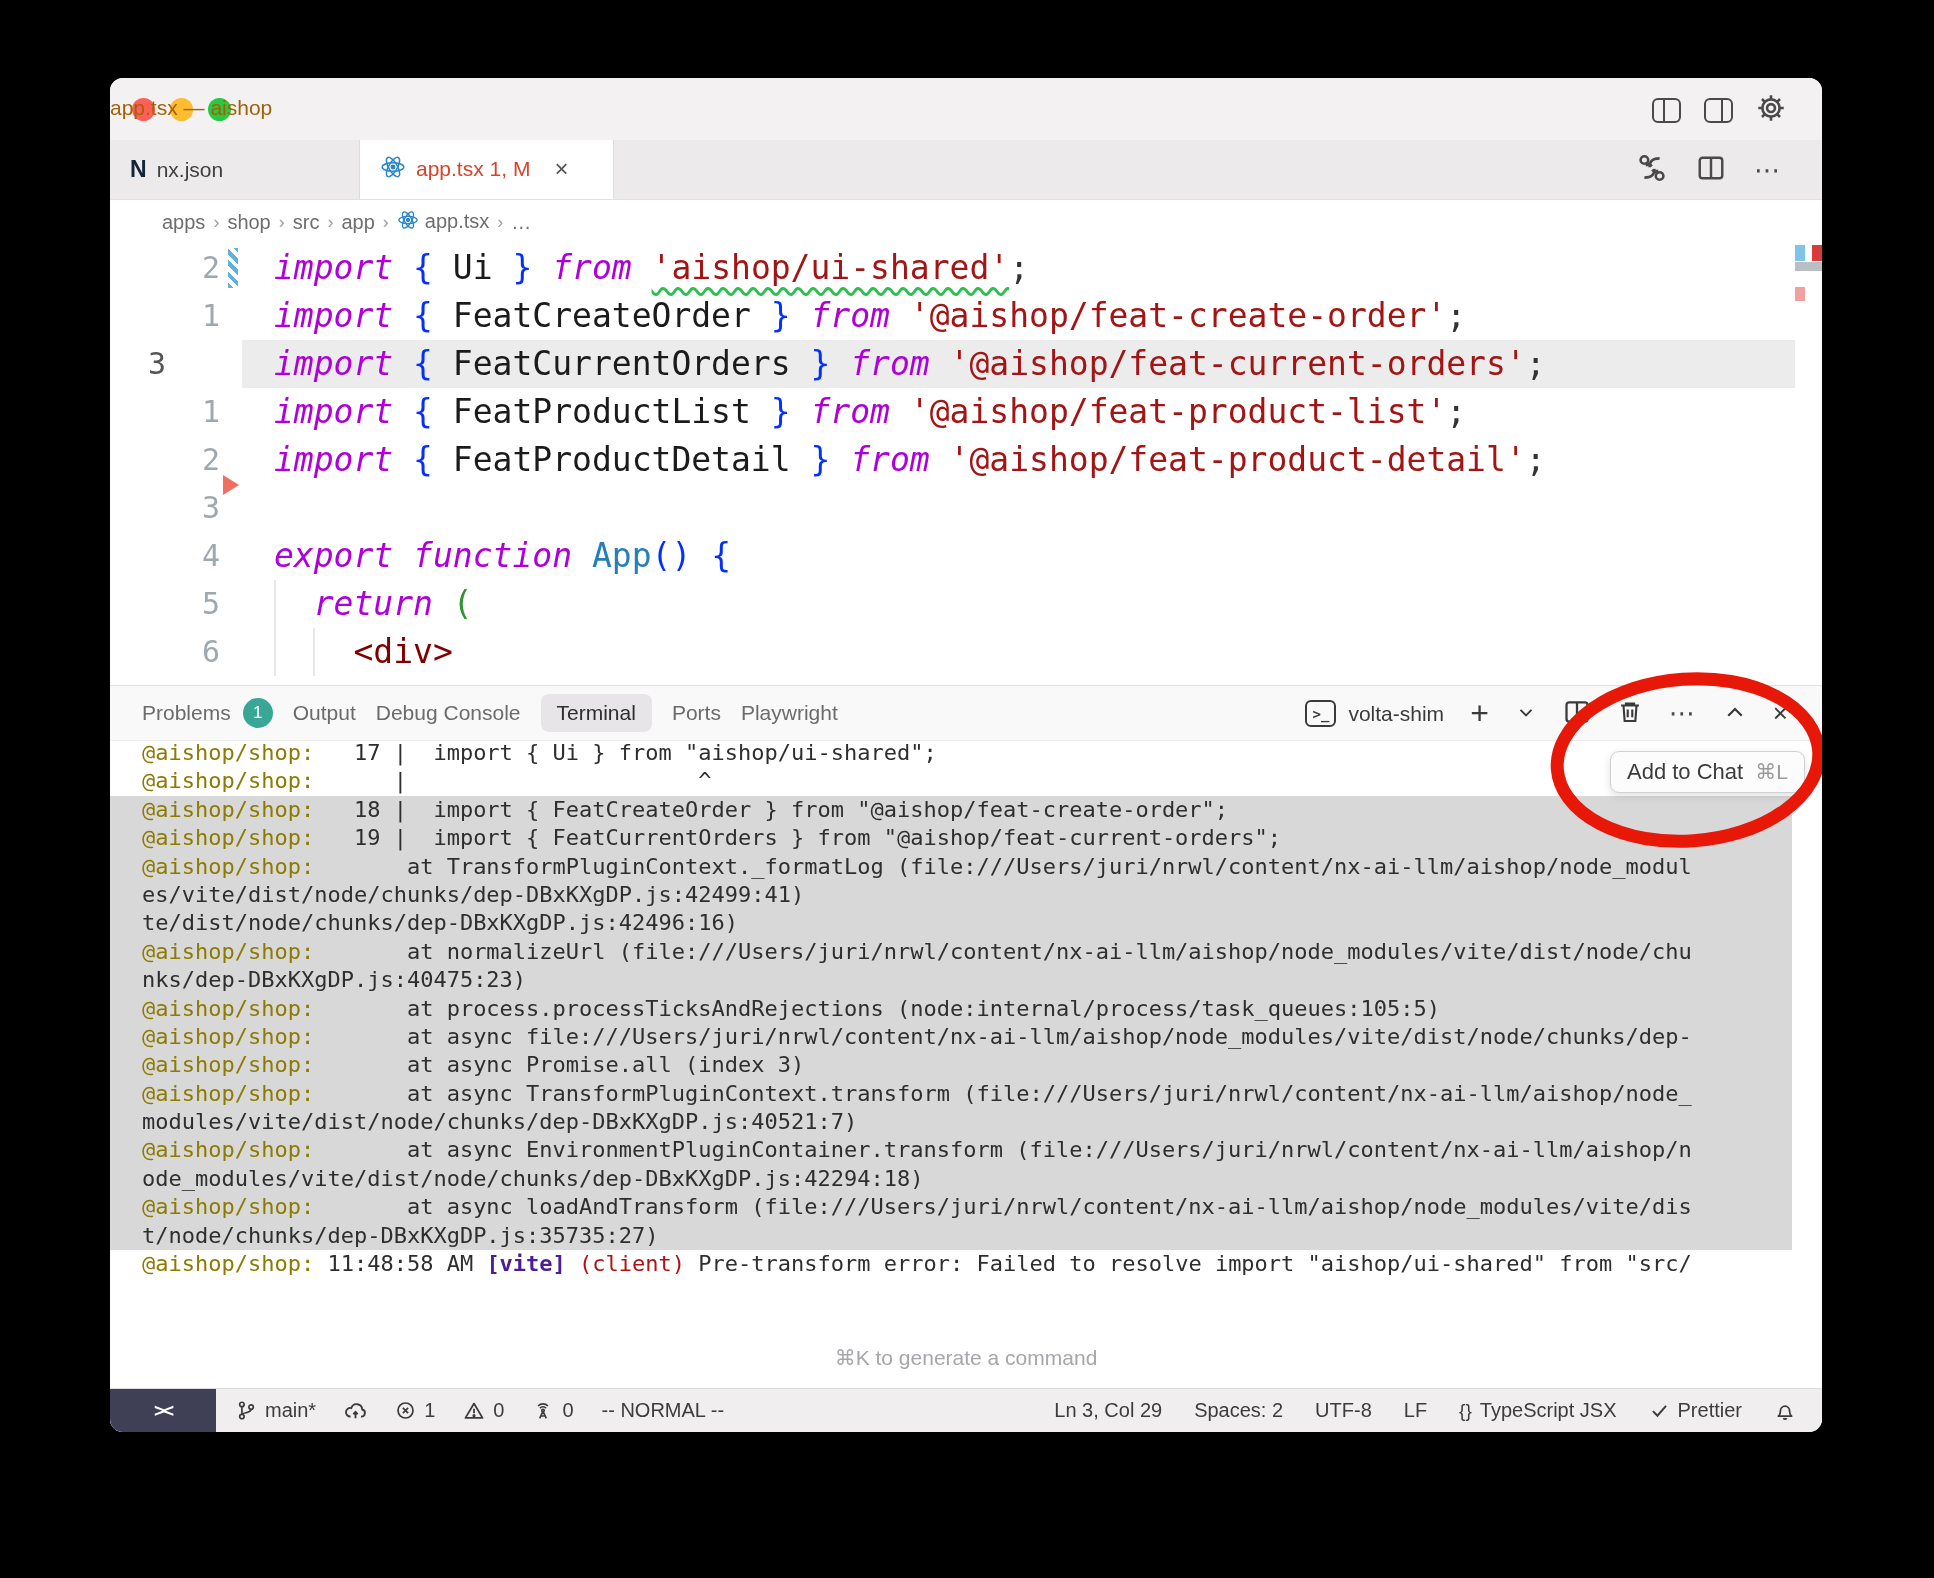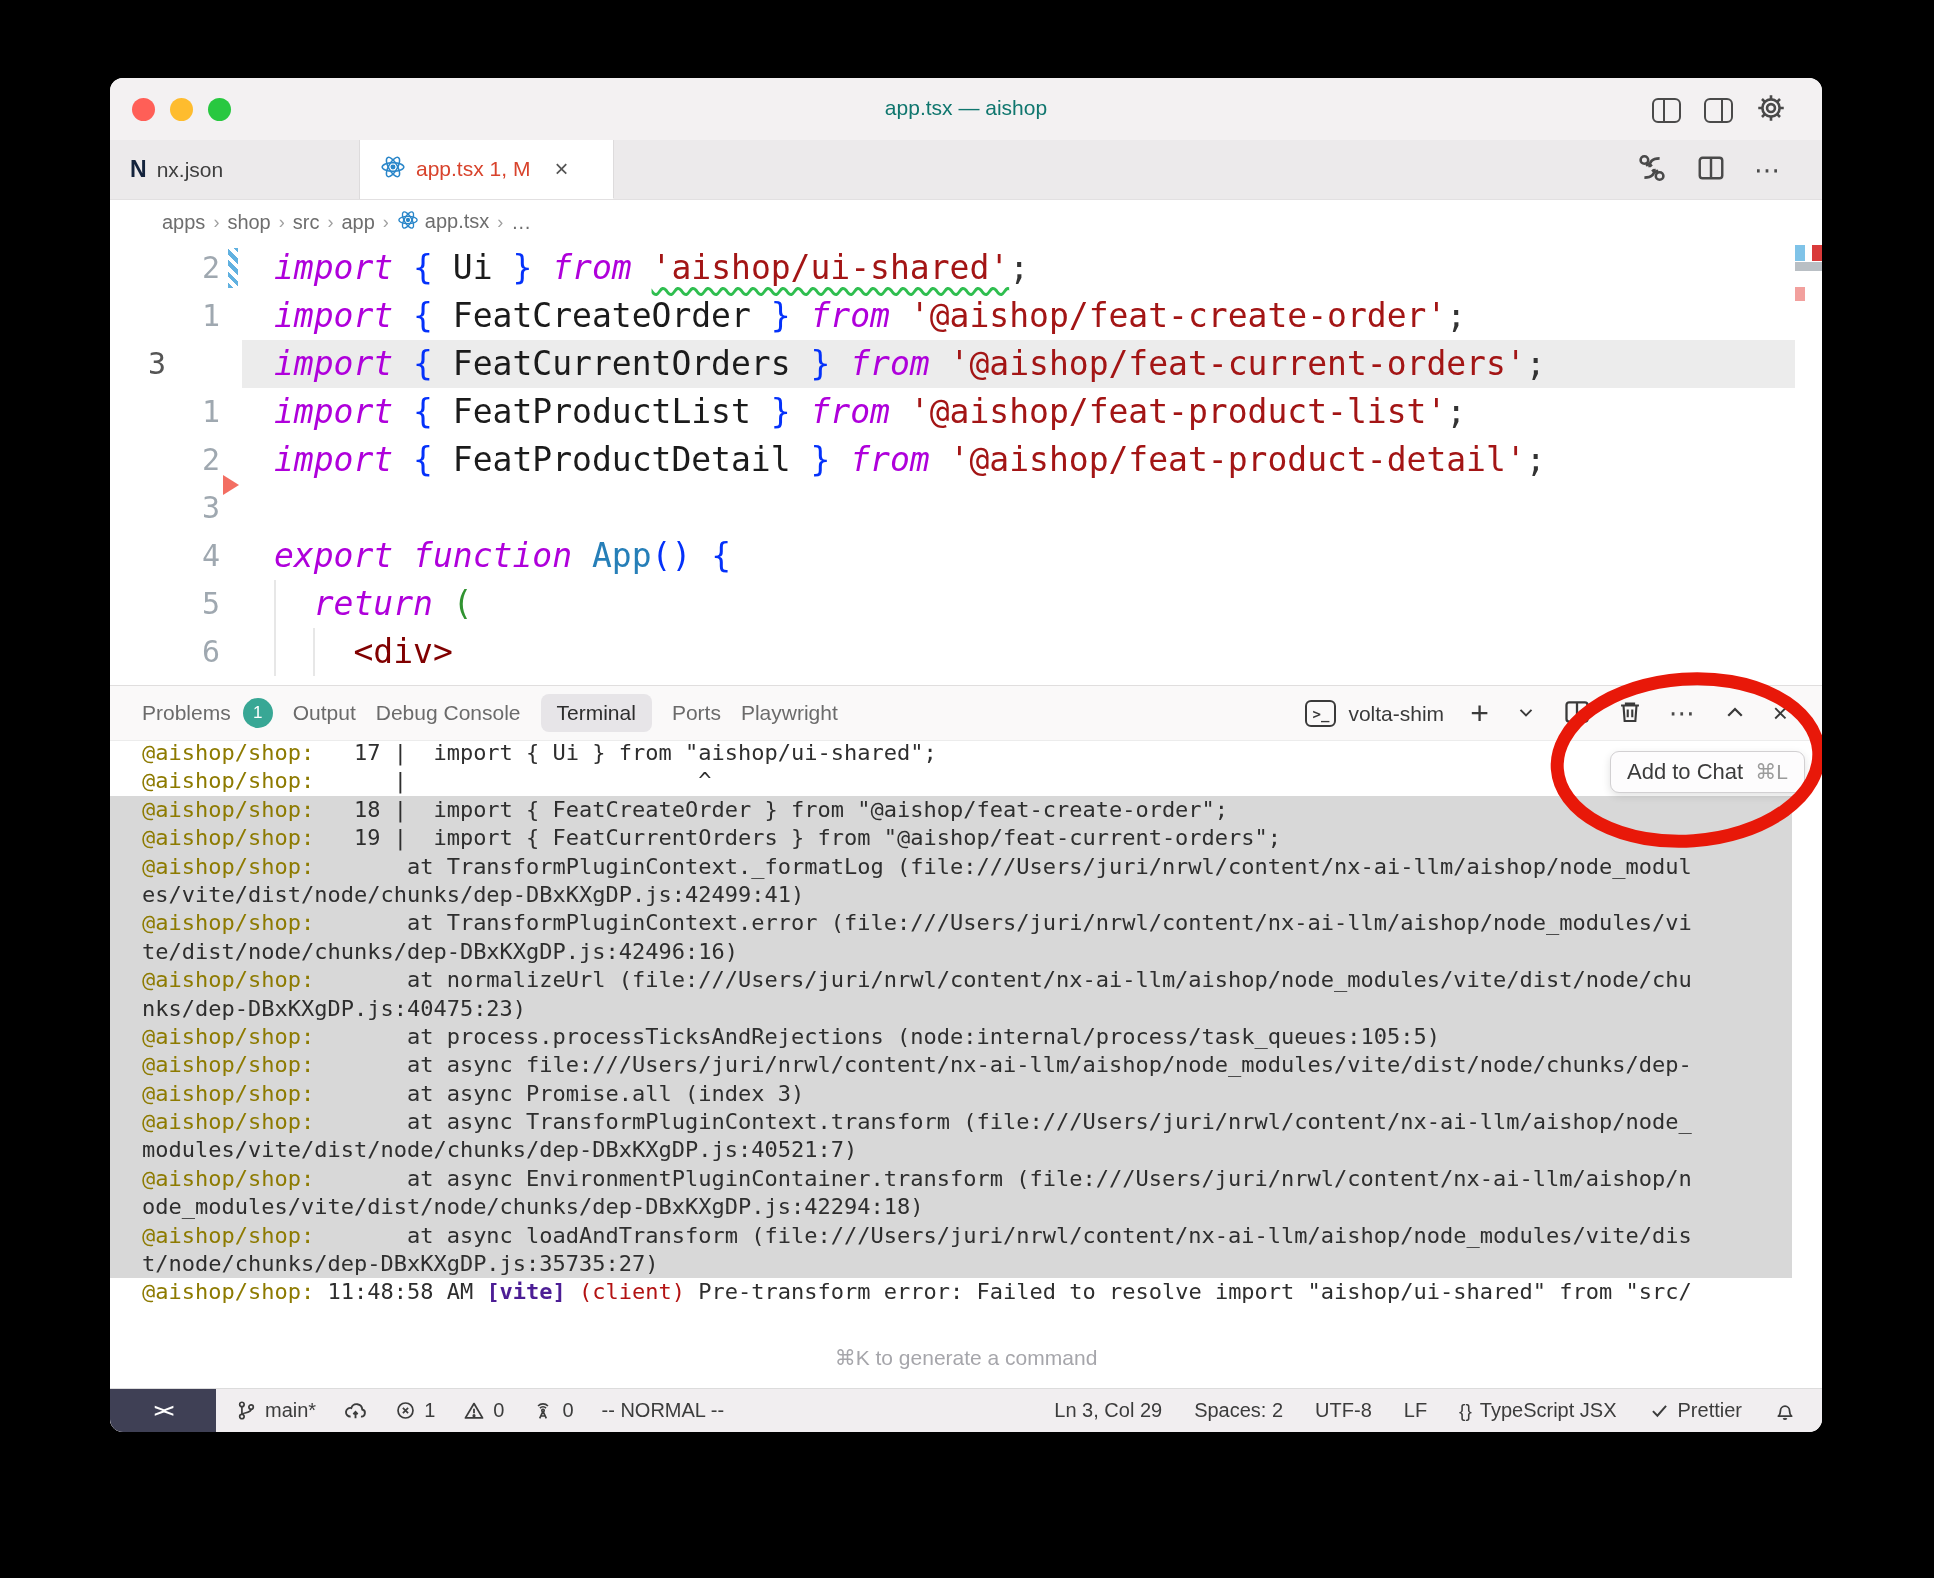--- a/index.html
+++ b/index.html
@@ -4,21 +4,21 @@
 <style>
   html,body{margin:0;padding:0;background:#000;width:1934px;height:1578px;font-family:"Liberation Sans",sans-serif;}
   *{box-sizing:border-box;}
   .window{position:absolute;left:110px;top:78px;width:1712px;height:1354px;background:#fff;border-radius:13px;overflow:hidden;box-shadow:0 30px 80px rgba(0,0,0,.6);}
 
   
   .titlebar{position:absolute;left:0;top:0;width:100%;height:62px;background:#f3f1f2;display:flex;align-items:center;}
   .lights{position:absolute;left:22px;top:20px;display:flex;gap:15px;}
   .light{width:23px;height:23px;border-radius:50%;}
   .l-red{background:#ff5f57;}.l-yel{background:#febc2e;}.l-grn{background:#28c840;}
-  .win-title{position:absolute;left:0;right:0;text-align:center;font-size:21px;color:#0f766e;top:18px;}
+  .win-title{position:absolute;left:0;right:0;font-size:21px;color:#a16207;top:18px;}
   .tb-icons{position:absolute;right:36px;top:15px;display:flex;gap:23px;align-items:center;}
   .lyt{width:29px;height:25px;border:2.4px solid #4a4a4a;border-radius:6px;position:relative;}
   .lyt i{position:absolute;background:#4a4a4a;}
   .lyt.left i{left:34%;top:0;width:2.4px;height:100%;}
   .lyt.panel i{left:2px;right:2px;bottom:2px;height:42%;border-radius:2px;}
   .lyt.right i{left:60%;top:0;width:2.4px;height:100%;}
 
   
   .tabbar{position:absolute;left:0;top:62px;width:100%;height:60px;background:#eceaeb;border-bottom:1px solid #e2e0e1;display:flex;}
   .tab{display:flex;align-items:center;height:100%;padding:0 20px;font-size:21px;color:#3f3f3f;border-right:1px solid #dddbdc;gap:10px;}
@@ -244,21 +244,20 @@
         <span class="pa-x">×</span>
       </div>
     </div>
     <div class="term">
         <div class="trow"><span class="tpre">@aishop/shop:</span><span>   17 |  import { Ui } from "aishop/ui-shared";</span></div>
         <div class="trow"><span class="tpre">@aishop/shop:</span><span>      |                      ^</span></div>
         <div class="trow sel"><span class="tpre">@aishop/shop:</span><span>   18 |  import { FeatCreateOrder } from "@aishop/feat-create-order";</span></div>
         <div class="trow sel"><span class="tpre">@aishop/shop:</span><span>   19 |  import { FeatCurrentOrders } from "@aishop/feat-current-orders";</span></div>
         <div class="trow sel"><span class="tpre">@aishop/shop:</span><span>       at TransformPluginContext._formatLog (file:///Users/juri/nrwl/content/nx-ai-llm/aishop/node_modul</span></div>
         <div class="trow sel"><span>es/vite/dist/node/chunks/dep-DBxKXgDP.js:42499:41)</span></div>
-        <div class="trow sel"><span class="tpre">@aishop/shop:</span><span>       at TransformPluginContext.error (file:///Users/juri/nrwl/content/nx-ai-llm/aishop/node_modules/vi</span></div>
         <div class="trow sel"><span>te/dist/node/chunks/dep-DBxKXgDP.js:42496:16)</span></div>
         <div class="trow sel"><span class="tpre">@aishop/shop:</span><span>       at normalizeUrl (file:///Users/juri/nrwl/content/nx-ai-llm/aishop/node_modules/vite/dist/node/chu</span></div>
         <div class="trow sel"><span>nks/dep-DBxKXgDP.js:40475:23)</span></div>
         <div class="trow sel"><span class="tpre">@aishop/shop:</span><span>       at process.processTicksAndRejections (node:internal/process/task_queues:105:5)</span></div>
         <div class="trow sel"><span class="tpre">@aishop/shop:</span><span>       at async file:///Users/juri/nrwl/content/nx-ai-llm/aishop/node_modules/vite/dist/node/chunks/dep-</span></div>
         <div class="trow sel"><span class="tpre">@aishop/shop:</span><span>       at async Promise.all (index 3)</span></div>
         <div class="trow sel"><span class="tpre">@aishop/shop:</span><span>       at async TransformPluginContext.transform (file:///Users/juri/nrwl/content/nx-ai-llm/aishop/node_</span></div>
         <div class="trow sel"><span>modules/vite/dist/node/chunks/dep-DBxKXgDP.js:40521:7)</span></div>
         <div class="trow sel"><span class="tpre">@aishop/shop:</span><span>       at async EnvironmentPluginContainer.transform (file:///Users/juri/nrwl/content/nx-ai-llm/aishop/n</span></div>
         <div class="trow sel"><span>ode_modules/vite/dist/node/chunks/dep-DBxKXgDP.js:42294:18)</span></div>

